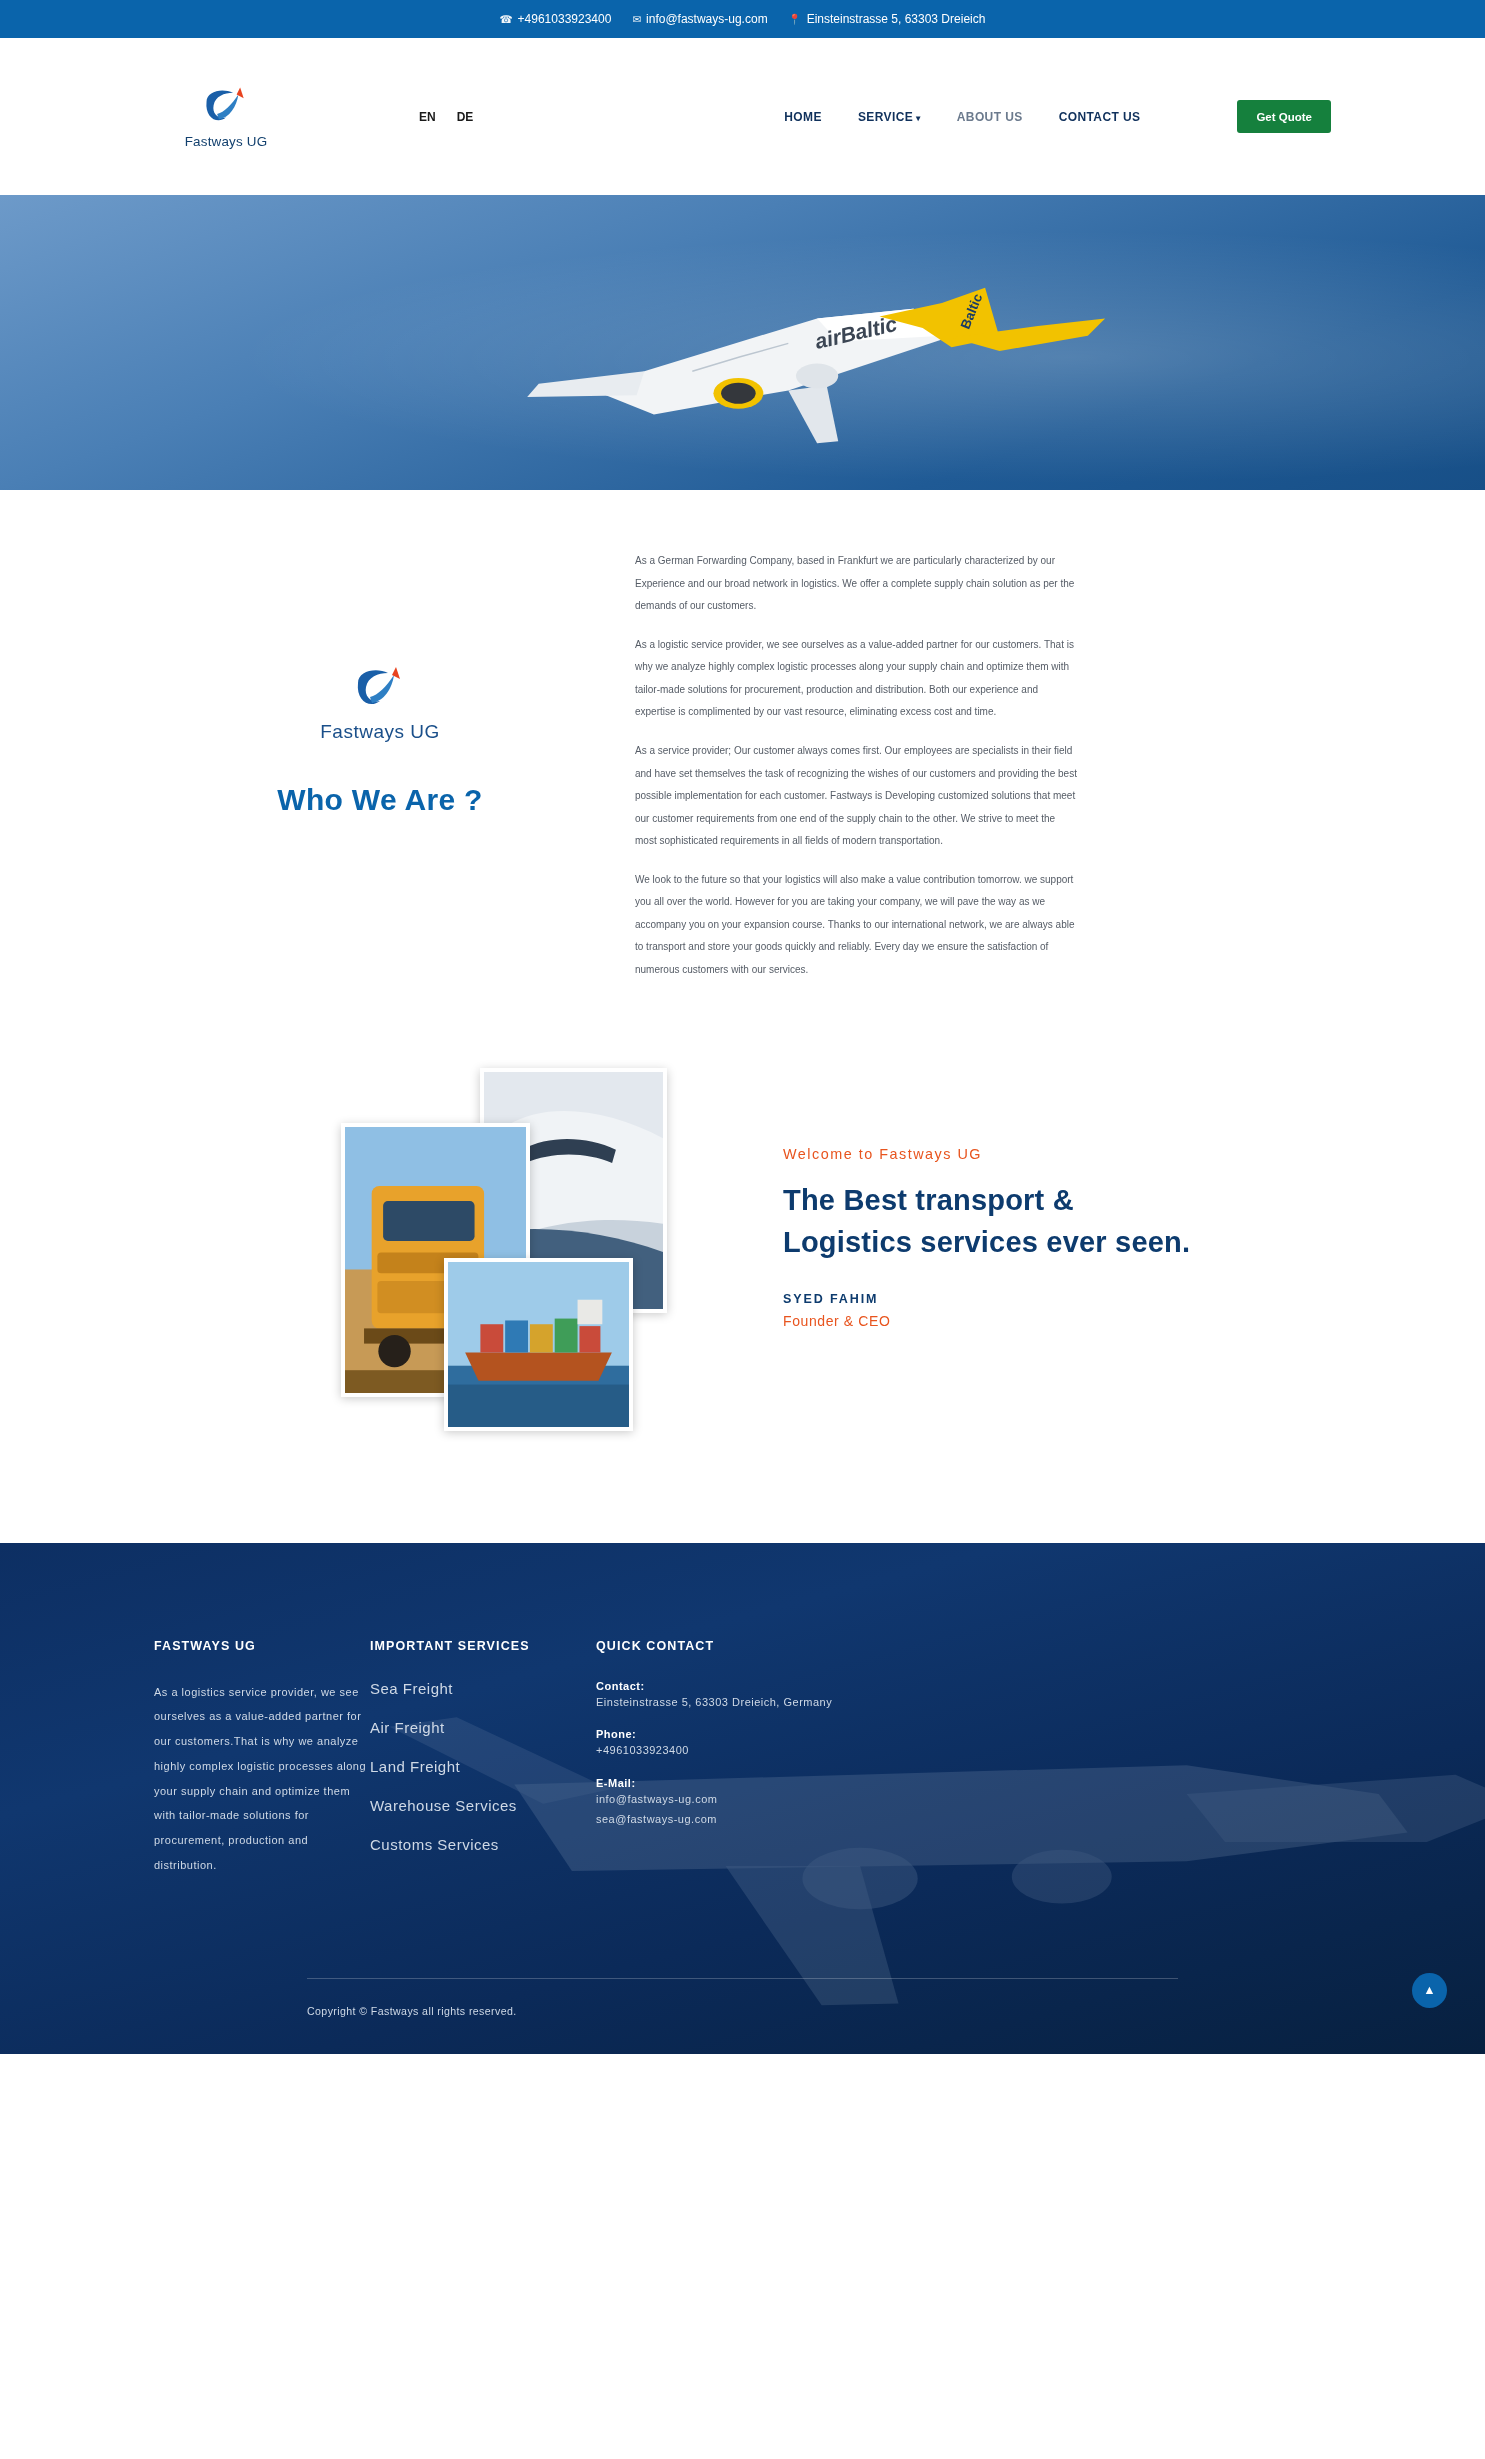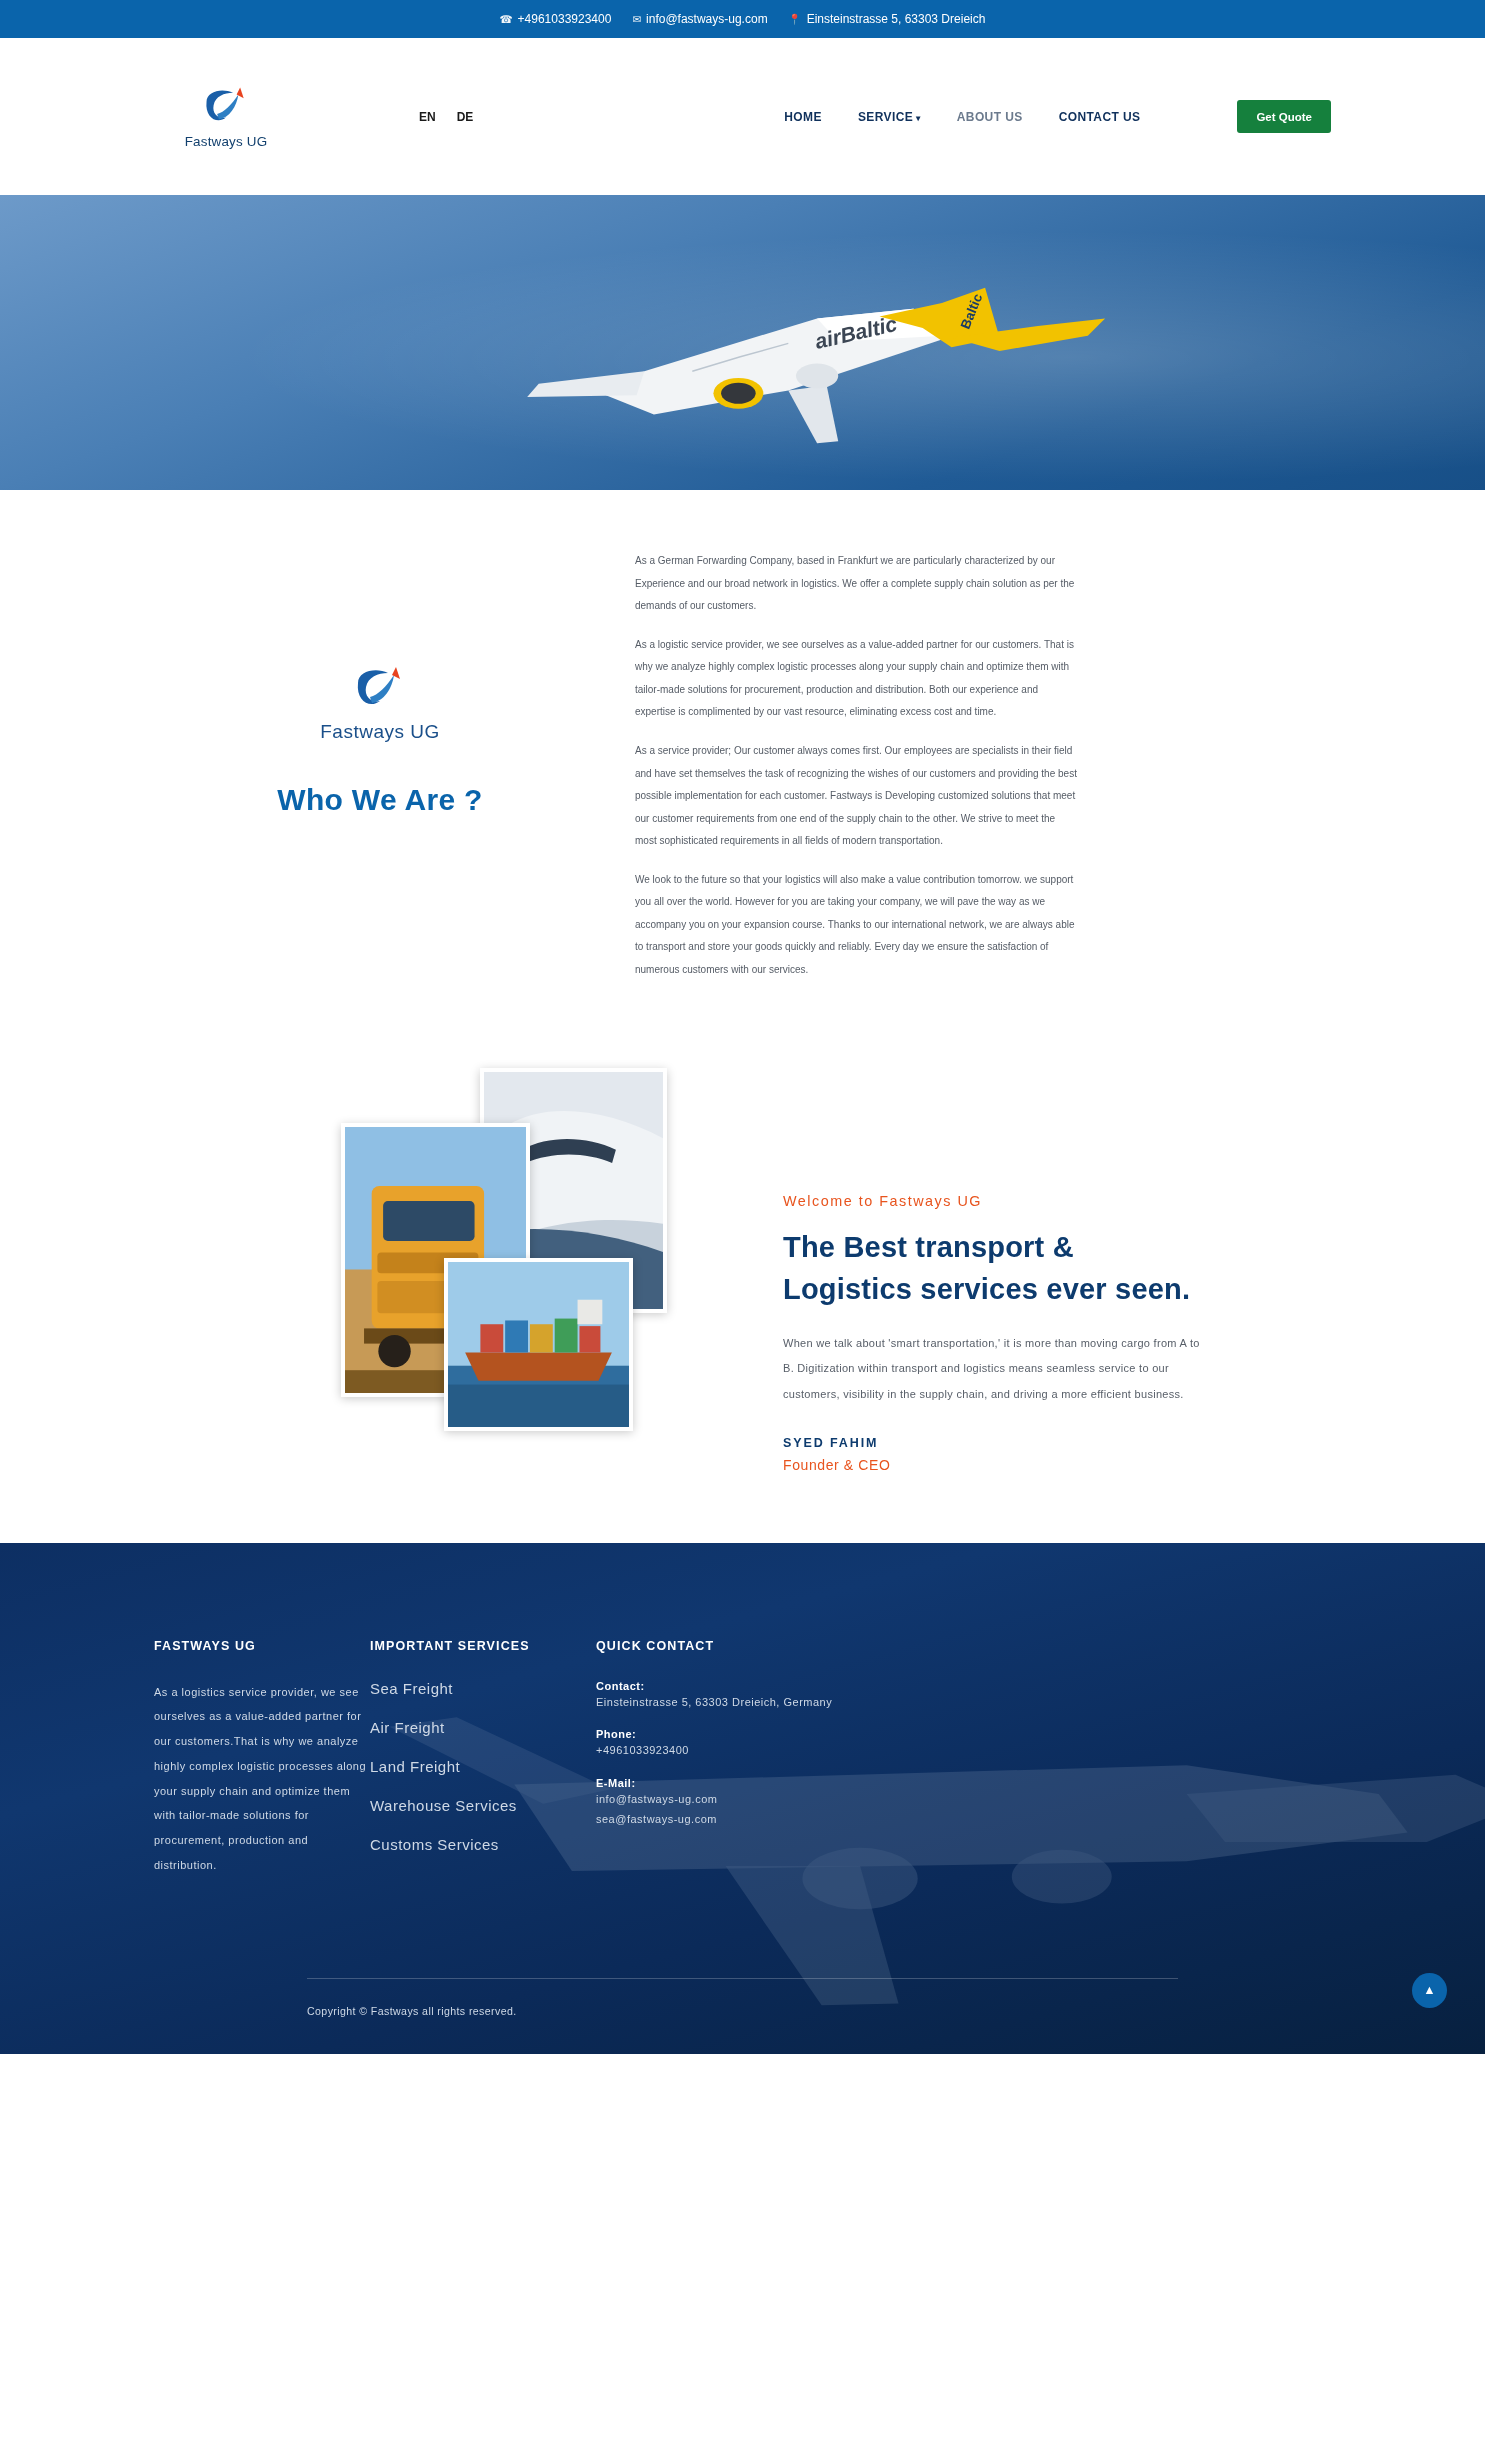--- a/index.html
+++ b/index.html
@@ -116,21 +116,21 @@
     overflow: hidden;
   }
   .ph-plane { left: 235px; top: 7.7px; width: 187px; height: 245px;
     background: linear-gradient(170deg,#d7dde3 0%,#b9c4ce 40%,#5f7a93 75%,#3f5a74 100%); }
   .ph-truck { left: 96px; top: 62px; width: 189px; height: 274px;
     background: linear-gradient(180deg,#7fb4dd 0%,#cfa45c 45%,#d79a3f 70%,#8a5a24 100%); }
   .ph-ship  { left: 199px; top: 197px; width: 189px; height: 173px;
     background: linear-gradient(180deg,#8ec2e6 0%,#bcd7ea 35%,#c06a3c 60%,#2b5f8c 100%); }
   .ph svg { width: 100%; height: 100%; display: block; }
 
-  .welcome-text { position: absolute; left: 783px; top: 85px; width: 423px; margin-top: 47px; }
+  .welcome-text { position: absolute; left: 783px; top: 85px; width: 423px; }
   .w-eyebrow { color: #e8541e; font-size: 14.4px; letter-spacing: 1.5px; margin-bottom: 17.3px; }
   .w-title {
     font-size: 29px; line-height: 1.45; font-weight: bold;
     color: #0d3b6e; letter-spacing: 0.2px;
   }
   .w-body {
     margin-top: 21px;
     font-size: 11px; line-height: 2.3; color: #575e68; letter-spacing: 0.3px;
   }
   .w-person { margin-top: 29px; }
@@ -314,21 +314,20 @@
           <rect x="138" y="68" width="22" height="28" fill="#c94b3a"></rect>
           <rect x="136" y="40" width="26" height="26" fill="#e9e9e6"></rect>
           <rect y="130" width="190" height="45" fill="#265c87"></rect>
         </svg>
       </div>
     </div>
 
     <div class="welcome-text">
       <div class="w-eyebrow">Welcome to Fastways UG</div>
       <div class="w-title">The Best transport &amp; Logistics services ever seen.</div>
-      <div class="w-body">When we talk about 'smart transportation,' it is more than moving cargo from A to B. Digitization within transport and logistics means seamless service to our customers, visibility in the supply chain, and driving a more efficient business.</div>
       <div class="w-person">
         <div class="w-name">SYED FAHIM</div>
         <div class="w-role">Founder &amp; CEO</div>
       </div>
     </div>
   </div>
 
   <div class="footer">
     <svg class="plane-bg" viewBox="0 0 1250 430">
       <g fill="#aebfd4">

